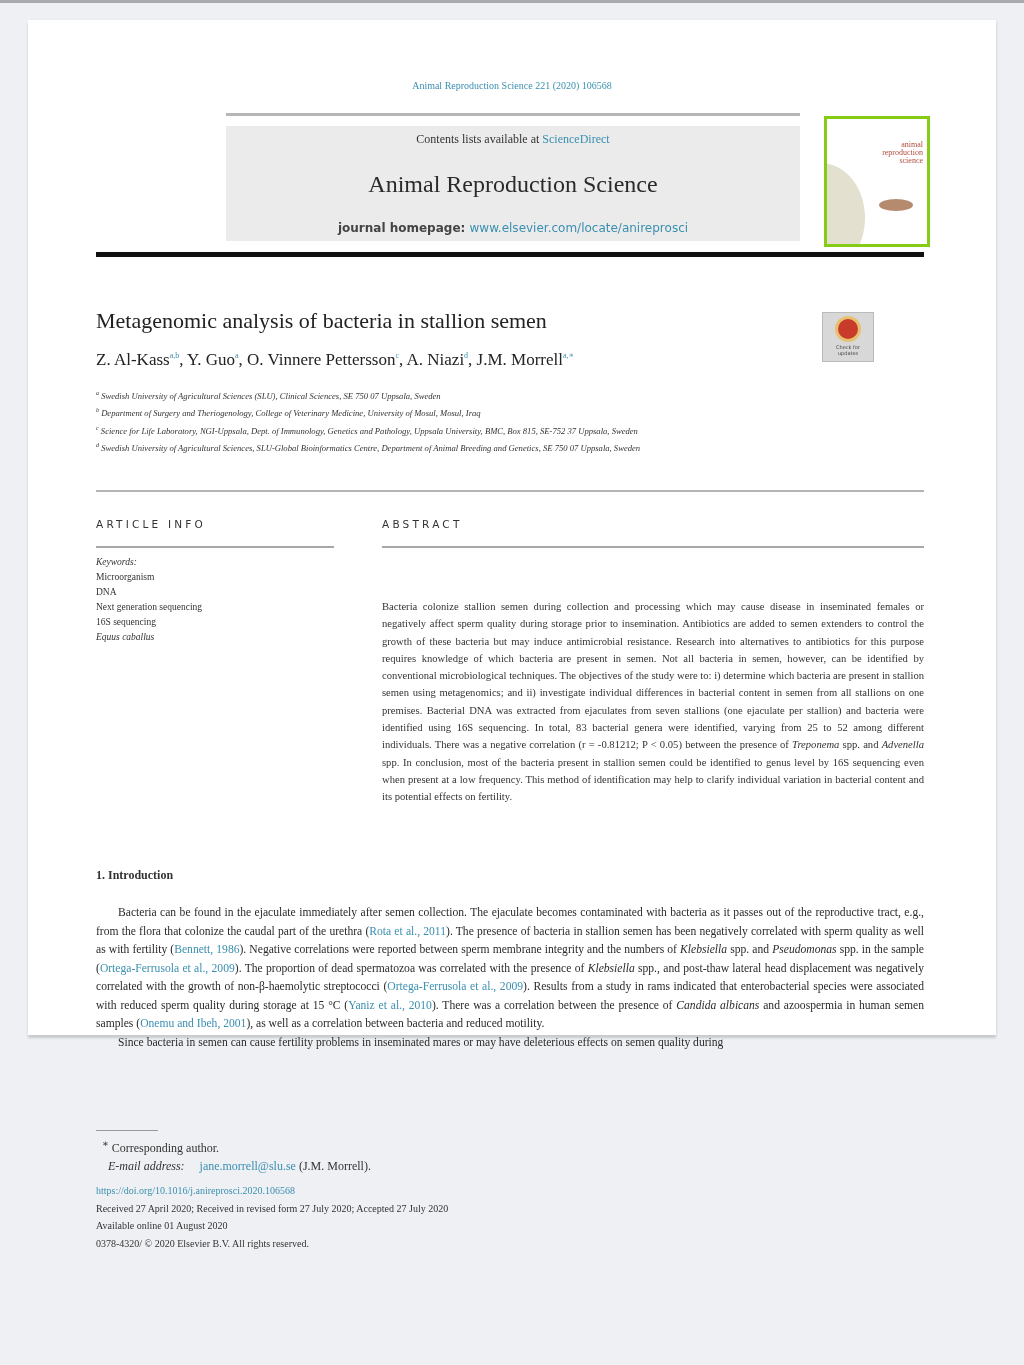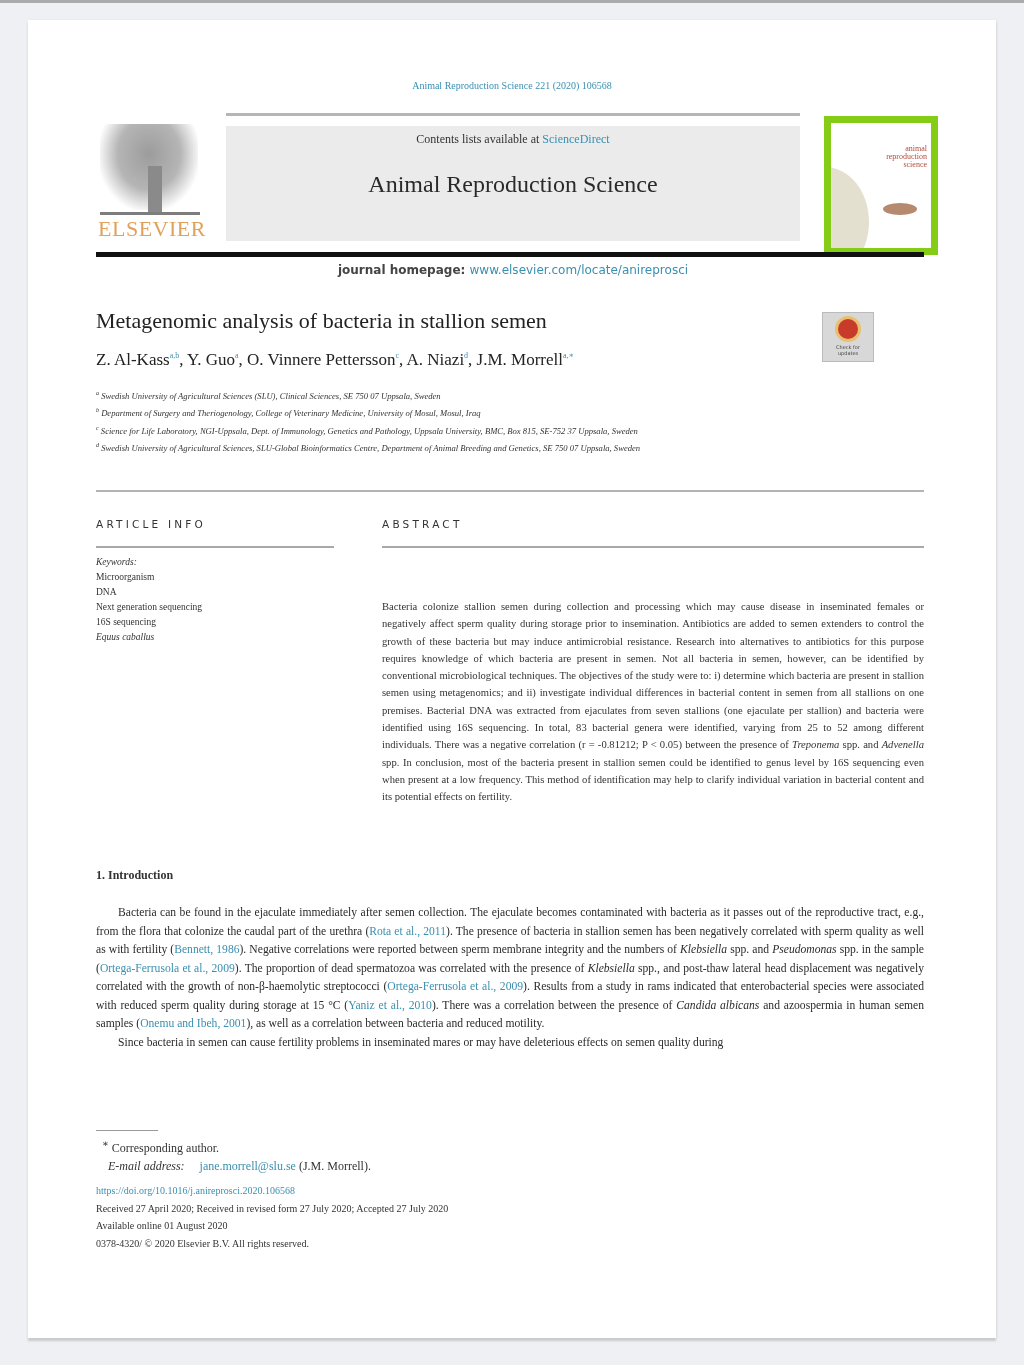--- a/index.html
+++ b/index.html
@@ -2,41 +2,41 @@
 <html><head>
 <meta charset="utf-8">
 <style>
   html, body { margin:0; padding:0; }
   body {
     width:1024px; height:1365px; background:#eef0f3; position:relative; overflow:hidden;
     font-family:"Liberation Serif", "DejaVu Serif", serif; color:#222;
   }
   .topbar { position:absolute; left:0; top:0; width:1024px; height:3px; background:#a9abad; }
   .page {
-    position:absolute; left:28px; top:20px; width:968px; height:1318px; background:#fff;
+    position:absolute; left:28px; top:20px; width:968px; height:1015px; background:#fff;
     box-shadow: 0 3px 2px #c9cbcd, 1px 0 2px #e2e4e6;
   }
   .abs { position:absolute; }
   .journal-ref { left:0; width:100%; top:60px; text-align:center; font-size:10px; color:#3a8fb0; }
   .hdr-rule-top { left:198px; top:93px; width:574px; height:3px; background:#b5b6b8; }
   .elsevier-logo { left:68px; top:104px; width:110px; height:118px; }
   .tree { left:4px; top:0; width:98px; height:86px;
     background: radial-gradient(ellipse at 50% 35%, #9c9c9c 0%, #b5b5b5 45%, rgba(255,255,255,0) 75%);
   }
   .trunk { left:52px; top:42px; width:14px; height:48px; background:#8a8a8a; }
   .ground { left:4px; top:88px; width:100px; height:3px; background:#7d7d7d; }
   .elsevier-word { left:2px; top:92px; width:108px; font-size:22px; letter-spacing:0.5px; color:#e0a25a; text-align:center; }
   .hdr-box { left:198px; top:106px; width:574px; height:115px; background:#ebebeb; }
   .contents { left:0; width:100%; top:6px; text-align:center; font-size:12px; color:#333; }
   .contents .link { color:#3a8fb0; }
   .journal-title { left:0; width:100%; top:45px; text-align:center; font-size:24px; color:#2a2a2a; }
-  .homepage { left:0; width:100%; top:94px; text-align:center; font-size:13px; color:#333; font-family:"DejaVu Sans", sans-serif;margin-top:42px; }
+  .homepage { left:0; width:100%; top:94px; text-align:center; font-size:13px; color:#333; font-family:"DejaVu Sans", sans-serif; }
   .homepage .lbl { font-weight:bold; color:#444; font-size:12px; }
   .homepage .link { color:#3a8fb0; font-size:12px; }
-  .cover { left:796px; top:96px; width:100px; height:125px; border:7px solid #84cc16; background:#fff; overflow:hidden; }
+  .cover { left:796px; top:96px; width:100px; height:125px; border:3px solid #84cc16; background:#fff; overflow:hidden; }
   .cover-circle { left:-50px; top:44px; width:88px; height:110px; border-radius:50%; background:#e4e0cf; }
   .cover-title { right:4px; top:22px; font-size:8px; color:#b04a3a; text-align:right; line-height:8px; }
   .cover-specimen { left:52px; top:80px; width:34px; height:12px; border-radius:50%; background:#b58a6e; }
   .hdr-rule-bottom { left:68px; top:232px; width:828px; height:5px; background:#111; }
 
   .title { left:68px; top:288px; font-size:22px; color:#222; }
   .authors { left:68px; top:330px; font-size:17px; color:#222; }
   .authors sup { font-size:8px; color:#3a8fb0; vertical-align:7px; }
   .check-badge { left:794px; top:292px; width:50px; height:48px; background:#d8d8d8; border:1px solid #bbb; }
   .badge-dot { left:15px; top:6px; width:20px; height:20px; border-radius:50%; background:#c83a2a; box-shadow:0 0 0 3px #e8c070; }
@@ -72,26 +72,20 @@
 <body>
 
 <div class="topbar"></div>
 
 <div class="page">
 
   <div class="abs journal-ref">Animal Reproduction Science 221 (2020) 106568</div>
 
   <div class="abs hdr-rule-top"></div>
 
-  <div class="abs elsevier-logo">
-    <div class="abs tree"></div>
-    <div class="abs trunk"></div>
-    <div class="abs ground"></div>
-    <div class="abs elsevier-word">ELSEVIER</div>
-  </div>
 
   <div class="abs hdr-box">
     <div class="abs journal-title">Animal Reproduction Science</div>
     <div class="abs contents"><span>Contents lists available at </span><span class="link">ScienceDirect</span></div>
     <div class="abs homepage"><span class="lbl">journal homepage: </span><span class="link">www.elsevier.com/locate/anireprosci</span></div>
   </div>
 
   <div class="abs cover">
     <div class="abs cover-circle"></div>
     <div class="abs cover-title">

